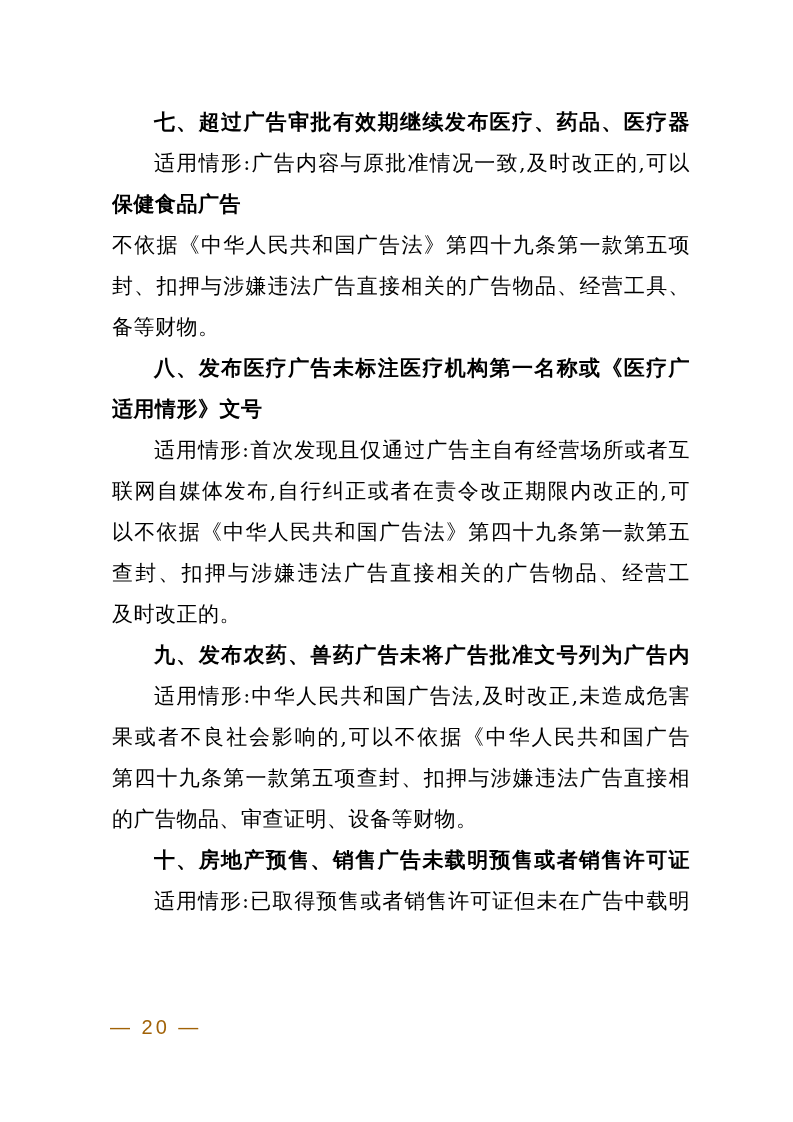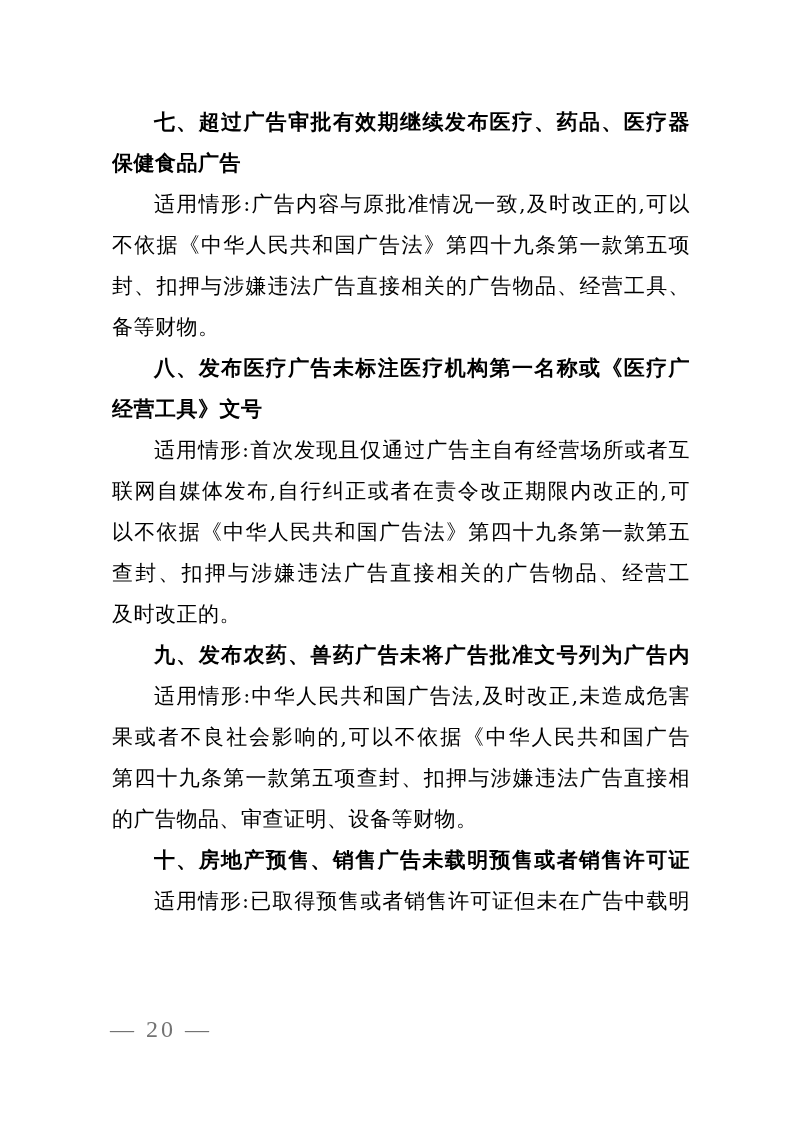--- a/index.html
+++ b/index.html
@@ -47,44 +47,44 @@
     content: "";
     display: inline-block;
     width: 100%;
     height: 0;
     vertical-align: top;
   }
   .footer {
     position: absolute;
     left: 110px;
     top: 1016px;
-    font-family: Liberation Serif, serif;
-    font-size: 24px;
+    font-family: Liberation Sans, sans-serif;
+    font-size: 20px;
     letter-spacing: 3px;
-    color: #737373;
+    color: #a16207;
   }
 </style>
 </head>
 <body>
 
 <div class="page">
   <div class="content">
 
     <div>
       <div class="line heading indent stretch">七、超过广告审批有效期继续发布医疗、药品、医疗器械、</div>
+      <div class="line bodytext indent stretch">适用情形:广告内容与原批准情况一致,及时改正的,可以</div>
       <div class="line heading">保健食品广告</div>
-      <div class="line bodytext indent stretch">适用情形:广告内容与原批准情况一致,及时改正的,可以</div>
       <div class="line bodytext stretch">不依据《中华人民共和国广告法》第四十九条第一款第五项查</div>
       <div class="line bodytext stretch">封、扣押与涉嫌违法广告直接相关的广告物品、经营工具、设</div>
       <div class="line bodytext">备等财物。</div>
     </div>
 
     <div>
       <div class="line heading indent stretch">八、发布医疗广告未标注医疗机构第一名称或《医疗广告</div>
-      <div class="line heading">经营工具》文号</div>
+      <div class="line heading">适用情形》文号</div>
       <div class="line bodytext indent stretch">适用情形:首次发现且仅通过广告主自有经营场所或者互</div>
       <div class="line bodytext stretch">联网自媒体发布,自行纠正或者在责令改正期限内改正的,可</div>
       <div class="line bodytext stretch">以不依据《中华人民共和国广告法》第四十九条第一款第五项</div>
       <div class="line bodytext stretch">查封、扣押与涉嫌违法广告直接相关的广告物品、经营工具、</div>
       <div class="line bodytext">及时改正的。</div>
     </div>
 
     <div>
       <div class="line heading indent stretch">九、发布农药、兽药广告未将广告批准文号列为广告内容</div>
       <div class="line bodytext indent stretch">适用情形:中华人民共和国广告法,及时改正,未造成危害后</div>

